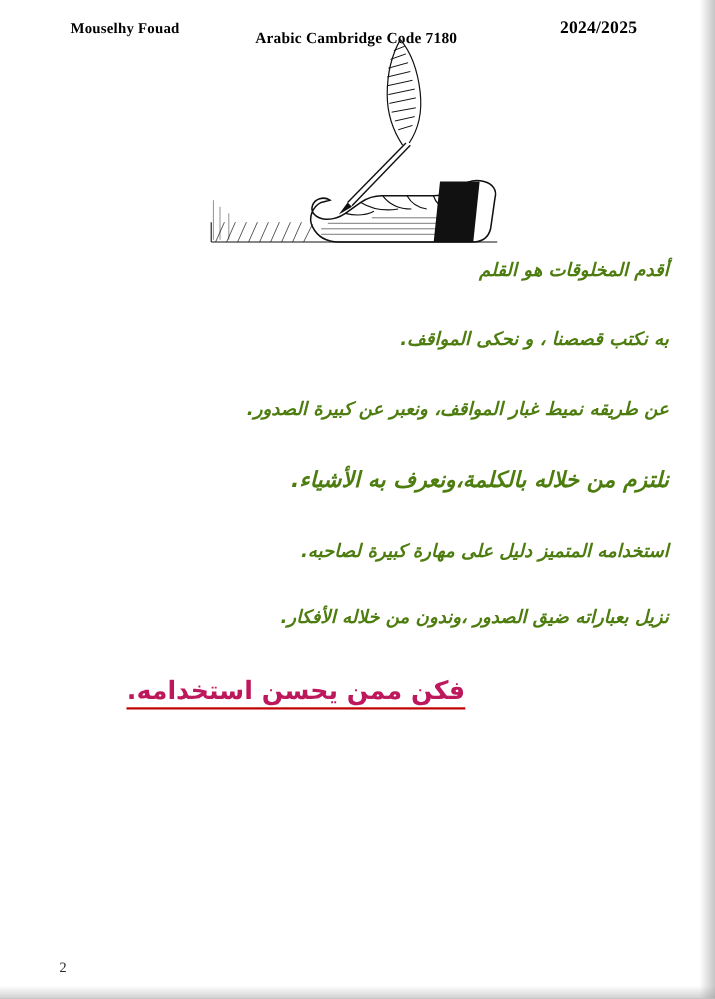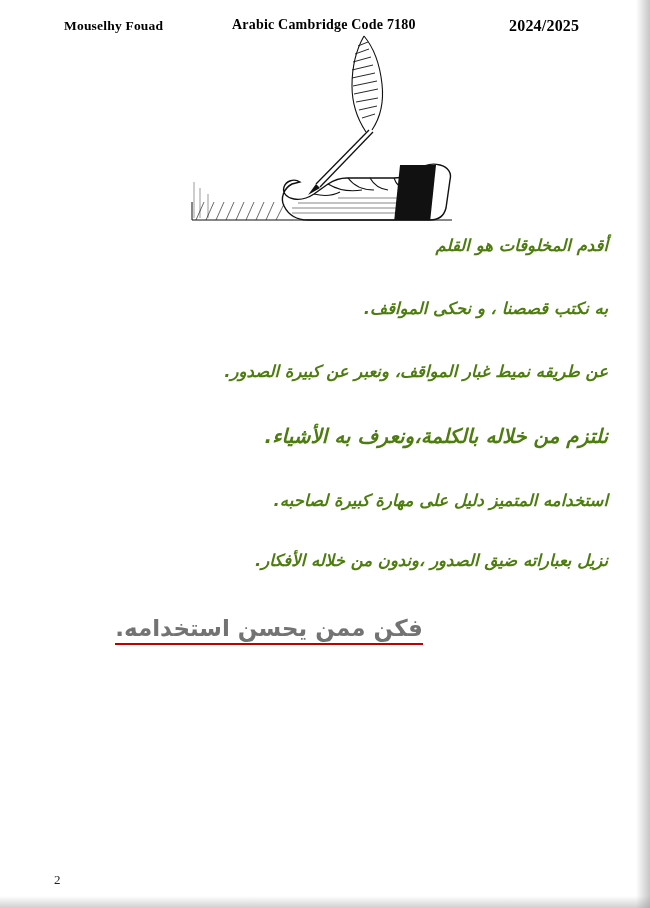--- a/index.html
+++ b/index.html
@@ -54,21 +54,21 @@
   }
   .hdr-left {
     position: absolute;
     left: 64px;
     top: 8px;
     white-space: nowrap;
   }
   .hdr-center {
     position: absolute;
     left: 232px;
-    top: 7px;
+    top: 18px;
     white-space: nowrap;
     font-size: 14px;
   }
   .hdr-right {
     position: absolute;
     left: 509px;
     top: 7px;
     white-space: nowrap;
     font-size: 16px;
     font-family: "Liberation Serif", serif;
@@ -109,21 +109,21 @@
   }
   .aline.l1 { font-size: 16.5px; }
   .aline.l2 { font-size: 16.5px; }
   .aline.l3 { font-size: 16.5px; }
   .aline.l4 { font-size: 16.5px; }
   .aline.l5 { font-size: 20px; }
   .aline.l6 { font-size: 16.5px; }
   .aline.l7 { font-size: 16.5px; margin-bottom: 40px; }
 
   .final-line {
-    color: #737373;
+    color: #be185d;
     font-weight: bold;
     font-family: "DejaVu Sans", sans-serif;
     font-size: 23px;
     line-height: 1.25;
     direction: rtl;
     unicode-bidi: isolate;
     text-align: center;
     padding-right: 110px;
     white-space: nowrap;
   }

